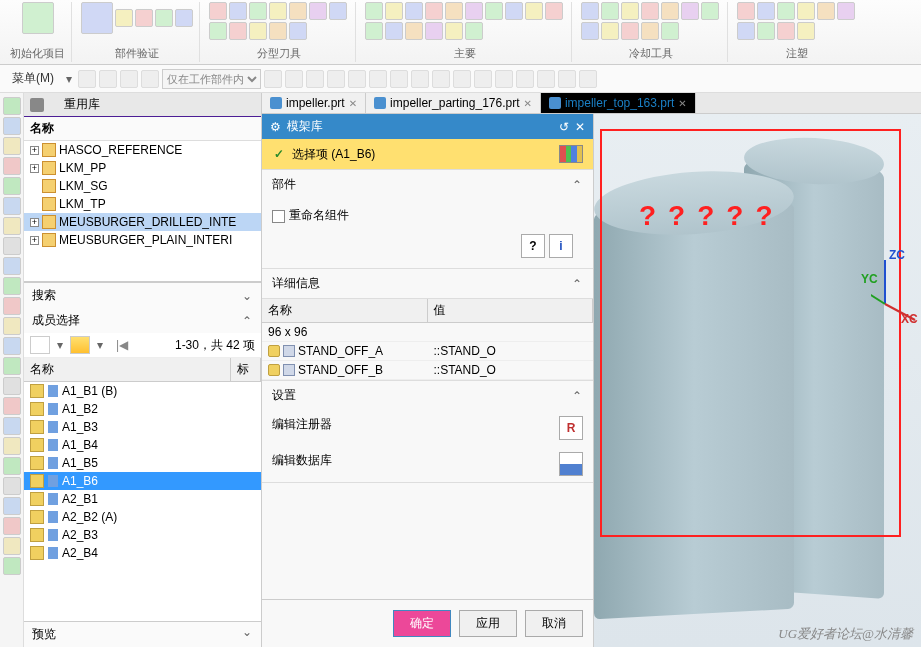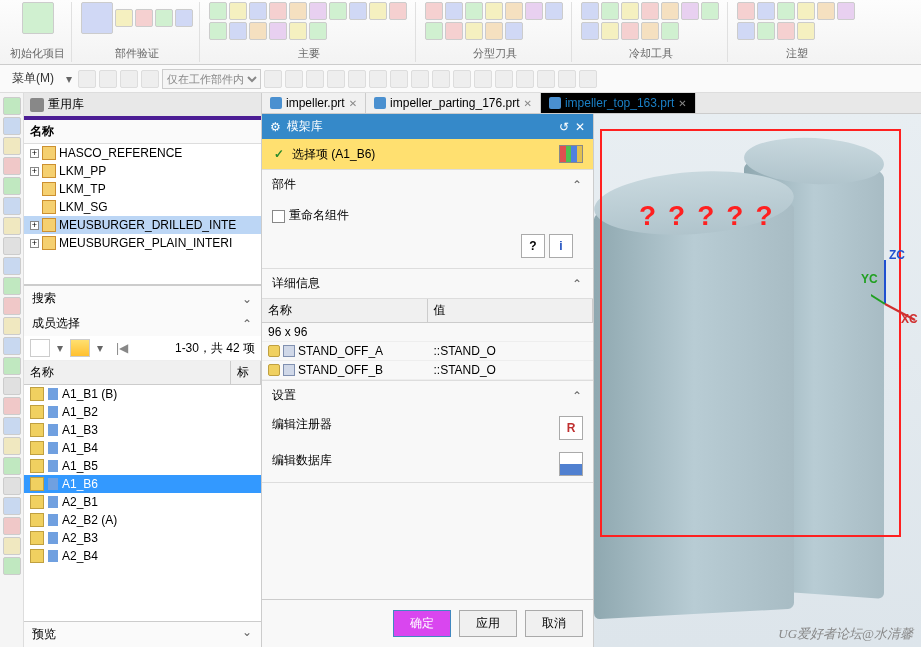--- a/index.html
+++ b/index.html
@@ -21,21 +21,21 @@
 .menubar select{border:1px solid #ccc;height:20px;font-size:11px;background:#f5f5f5;color:#888}
 .menubar .tool-ico{width:18px;height:18px;background:#eee;border:1px solid #ddd;border-radius:2px}
 .main{display:flex;height:554px}
 .left-rail{width:24px;background:#f5f5f5;border-right:1px solid #ddd;display:flex;flex-direction:column;gap:2px;padding-top:4px;align-items:center}
 .left-rail .lr{width:18px;height:18px;background:#e0e0e0;border:1px solid #ccc;border-radius:2px}
 .left-rail .lr.g{background:#c0e8c0}
 .left-rail .lr.b{background:#c8d8f0}
 .left-rail .lr.y{background:#f0e8c0}
 .left-rail .lr.r{background:#f0c8c8}
 .panel-left{width:238px;background:#fff;border-right:1px solid #ccc;display:flex;flex-direction:column}
-.panel-header{background:#e8e8e8;border-bottom:4px solid #4c1d95;padding:3px 6px;display:flex;align-items:center;gap:4px}
+.panel-header{background:#e8e8e8;border-bottom:1px solid #4c1d95;padding:3px 6px;display:flex;align-items:center;gap:20px}
 .panel-header .ico{width:14px;height:14px;background:#888;border-radius:2px}
 .tree{flex:0 0 auto;border-bottom:1px solid #ccc}
 .tree-head{padding:3px 6px;font-weight:bold;background:#fafafa;border-bottom:1px solid #ddd}
 .tree-body{height:140px;overflow:auto;position:relative}
 .tree-body::-webkit-scrollbar{width:16px}
 .tree-body::-webkit-scrollbar-thumb{background:#ccc;border:1px solid #aaa}
 .tree-row{display:flex;align-items:center;padding:2px 6px;gap:3px}
 .tree-row .fold{width:14px;height:14px;background:#f5d070;border:1px solid #cc9030}
 .tree-row.sel{background:#bcd6f5}
 .plus{width:9px;height:9px;border:1px solid #888;font-size:9px;line-height:7px;text-align:center;background:#fff}
@@ -79,21 +79,21 @@
 .detail-head{display:flex;background:#f0f0f0;border-bottom:1px solid #ccc}
 .detail-head>div{flex:1;padding:3px 6px;border-right:1px solid #ccc}
 .detail-row{display:flex;border-bottom:1px solid #eee}
 .detail-row>div{flex:1;padding:2px 6px;display:flex;align-items:center;gap:3px;overflow:hidden;white-space:nowrap}
 .lock{width:12px;height:12px;background:#f0d060;border:1px solid #c0a040;border-radius:2px}
 .type-ico{width:12px;height:12px;background:#d0d8e8;border:1px solid #8090b0}
 .edit-row{display:flex;justify-content:space-between;padding:6px 10px}
 .edit-row .eb{width:24px;height:24px;border:1px solid #aaa;background:#fff;display:flex;align-items:center;justify-content:center}
 .dlg-buttons{display:flex;justify-content:flex-end;gap:8px;padding:10px;border-top:1px solid #ccc;margin-top:auto}
 .dlg-buttons button{padding:4px 16px;border:1px solid #aaa;background:#f0f0f0}
-.dlg-buttons button.primary{background:#d946ef;color:#fff;border-color:#4088c0}
+.dlg-buttons button.primary{background:#ec4899;color:#fff;border-color:#4088c0}
 .viewport{flex:1;background:linear-gradient(#e8eef2,#dde5eb);position:relative}
 .red-frame{position:absolute;left:6px;top:15px;right:20px;bottom:110px;border:2px solid #ff2020}
 .cyl{position:absolute;background:linear-gradient(90deg,#8fa8b0,#b8ccd4,#a8bcc4);border-radius:50% 50% 6px 6px/20px 20px 6px 6px}
 .cyl.c1{left:0px;top:80px;width:200px;height:420px;transform:skewY(-3deg)}
 .cyl.c2{left:150px;top:40px;width:140px;height:440px;transform:skewY(4deg)}
 .cyl-top{position:absolute;border-radius:50%;background:linear-gradient(#c8d8de,#b0c4cc)}
 .cyl-top.t1{left:0px;top:58px;width:200px;height:62px;transform:rotate(-4deg)}
 .cyl-top.t2{left:150px;top:24px;width:140px;height:46px;transform:rotate(3deg)}
 .qmarks{position:absolute;left:45px;top:86px;color:#ff2020;font-size:28px;font-weight:bold;letter-spacing:12px;font-family:Arial}
 .axis{position:absolute;right:50px;top:140px;font-size:11px;font-weight:bold}
@@ -117,57 +117,57 @@
   <div class="ribbon-group">
     <div class="ribbon-icons">
       <div class="rib-ico big b"></div>
       <div class="rib-ico y"></div>
         <div class="rib-ico r"></div>
       <div class="rib-ico g"></div>
         <div class="rib-ico b"></div>
     </div>
     <div class="ribbon-group-label">部件验证</div>
   </div>
+  <div class="ribbon-group">
+    <div class="ribbon-icons" style="max-width:140px">
+      <div class="rib-ico r"></div>
+        <div class="rib-ico b"></div>
+        <div class="rib-ico g"></div>
+        <div class="rib-ico y"></div>
+        <div class="rib-ico o"></div>
+        <div class="rib-ico p"></div>
+      <div class="rib-ico b"></div>
+        <div class="rib-ico g"></div>
+        <div class="rib-ico r"></div>
+        <div class="rib-ico y"></div>
+        <div class="rib-ico o"></div>
+        <div class="rib-ico b"></div>
+    </div>
+    <div class="ribbon-group-label">分型刀具</div>
+  </div>
   <div class="ribbon-group" style="flex:0 0 auto">
     <div class="ribbon-icons" style="max-width:200px">
       <div class="rib-ico g"></div>
         <div class="rib-ico y"></div>
         <div class="rib-ico b"></div>
         <div class="rib-ico r"></div>
         <div class="rib-ico o"></div>
         <div class="rib-ico p"></div>
         <div class="rib-ico g"></div>
         <div class="rib-ico b"></div>
       <div class="rib-ico y"></div>
         <div class="rib-ico r"></div>
         <div class="rib-ico g"></div>
         <div class="rib-ico b"></div>
         <div class="rib-ico o"></div>
         <div class="rib-ico p"></div>
         <div class="rib-ico y"></div>
         <div class="rib-ico g"></div>
     </div>
     <div class="ribbon-group-label">主要</div>
-  </div>
-  <div class="ribbon-group">
-    <div class="ribbon-icons" style="max-width:140px">
-      <div class="rib-ico r"></div>
-        <div class="rib-ico b"></div>
-        <div class="rib-ico g"></div>
-        <div class="rib-ico y"></div>
-        <div class="rib-ico o"></div>
-        <div class="rib-ico p"></div>
-      <div class="rib-ico b"></div>
-        <div class="rib-ico g"></div>
-        <div class="rib-ico r"></div>
-        <div class="rib-ico y"></div>
-        <div class="rib-ico o"></div>
-        <div class="rib-ico b"></div>
-    </div>
-    <div class="ribbon-group-label">分型刀具</div>
   </div>
   <div class="ribbon-group">
     <div class="ribbon-icons" style="max-width:140px">
       <div class="rib-ico b"></div>
         <div class="rib-ico g"></div>
         <div class="rib-ico y"></div>
         <div class="rib-ico r"></div>
         <div class="rib-ico o"></div>
         <div class="rib-ico p"></div>
       <div class="rib-ico g"></div>
@@ -265,26 +265,26 @@
             <span>HASCO_REFERENCE</span>
           </div>
         <div class="tree-row">
             <span class="plus">+</span>
             <span class="fold"></span>
             <span>LKM_PP</span>
           </div>
         <div class="tree-row">
             <span style="width:9px"></span>
             <span class="fold"></span>
-            <span>LKM_TP</span>
+            <span>LKM_SG</span>
           </div>
         <div class="tree-row">
             <span style="width:9px"></span>
             <span class="fold"></span>
-            <span>LKM_SG</span>
+            <span>LKM_TP</span>
           </div>
         <div class="tree-row sel">
             <span class="plus">+</span>
             <span class="fold"></span>
             <span>MEUSBURGER_DRILLED_INTE</span>
           </div>
         <div class="tree-row">
             <span class="plus">+</span>
             <span class="fold"></span>
             <span>MEUSBURGER_PLAIN_INTERI</span>

